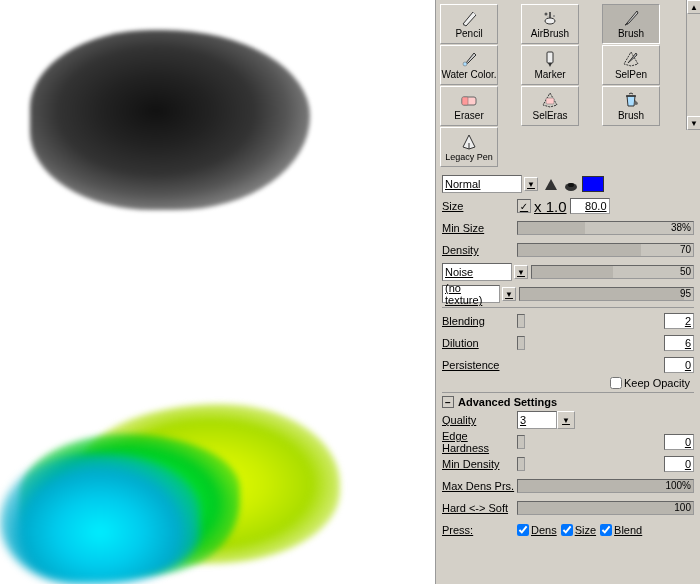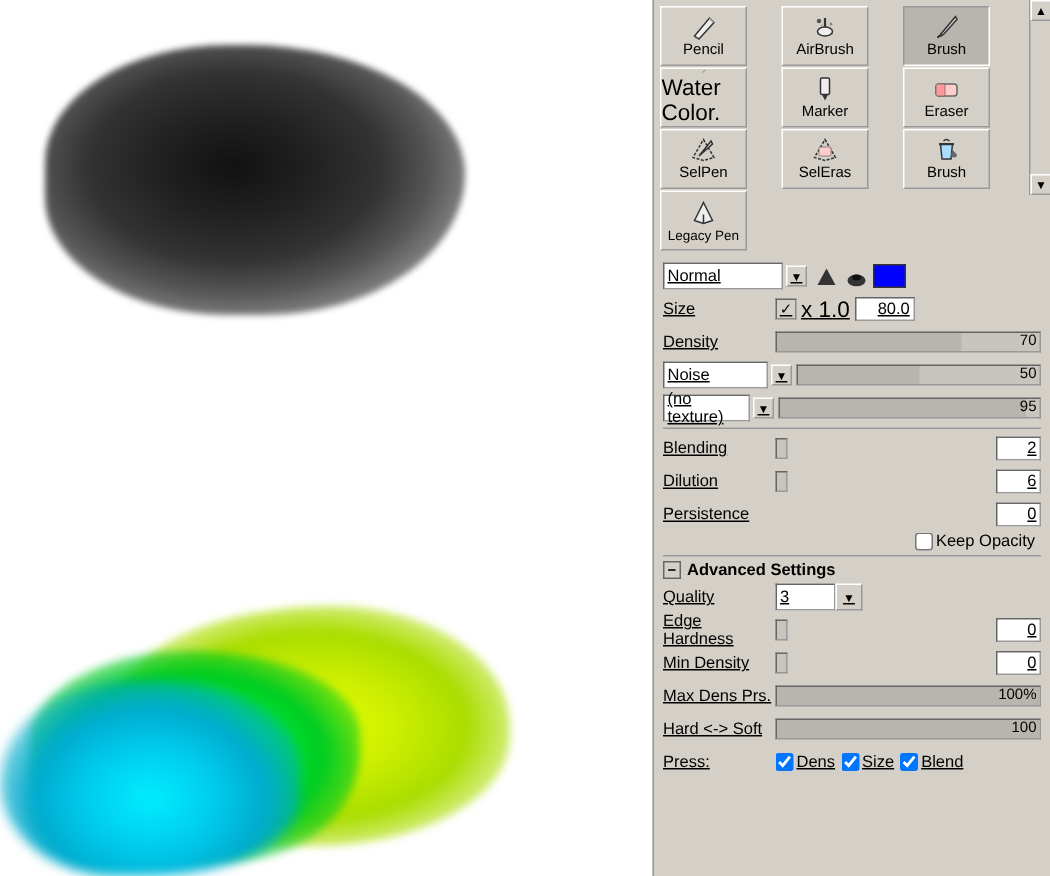--- a/index.html
+++ b/index.html
@@ -358,43 +358,43 @@
         <path d="M15 2 L5 14 Q4 16 3 16 Q5 15 7 14 L16 4 Z" stroke="#333" stroke-width="1" fill="#ccc"></path>
         <path d="M3 16 Q4 14 6 15" stroke="#333" stroke-width="1" fill="none"></path>
       </svg>
       <span>Brush</span>
     </div>
     <div class="tool-btn">
       <svg viewBox="0 0 18 18" fill="none" xmlns="http://www.w3.org/2000/svg">
         <path d="M14 3 L6 13 Q5 15 4 15 Q6 14 8 13 L16 5 Z" stroke="#333" stroke-width="1" fill="#ccc"></path>
         <circle cx="5" cy="14" r="2" fill="#aaddff" stroke="#666" stroke-width="0.5"></circle>
       </svg>
-      <span style="font-size:15px;">Water Color.</span>
+      <span style="font-size:10px;">Water Color.</span>
     </div>
 
     <div class="tool-btn">
       <svg viewBox="0 0 18 18" fill="none" xmlns="http://www.w3.org/2000/svg">
         <rect x="6" y="2" width="6" height="11" rx="1" fill="#eee" stroke="#333" stroke-width="1"></rect>
         <path d="M7 13 L9 17 L11 13 Z" fill="#333"></path>
       </svg>
       <span>Marker</span>
     </div>
     <div class="tool-btn">
       <svg viewBox="0 0 18 18" fill="none" xmlns="http://www.w3.org/2000/svg">
+        <path d="M9 2 L16 14 L9 16 L2 14 Z" stroke="#333" stroke-width="1" fill="none" stroke-dasharray="2,1"></path>
+        <path d="M14 3 L6 13 L15 5 Z" stroke="#333" stroke-width="1" fill="#ccc"></path>
+      </svg>
+      <span>SelPen</span>
+    </div>
+    <div class="tool-btn">
+      <svg viewBox="0 0 18 18" fill="none" xmlns="http://www.w3.org/2000/svg">
         <rect x="2" y="6" width="14" height="8" rx="2" fill="#ffcccc" stroke="#666" stroke-width="1"></rect>
         <rect x="2" y="6" width="6" height="8" rx="1" fill="#ff9999" stroke="#666" stroke-width="0.5"></rect>
       </svg>
       <span>Eraser</span>
-    </div>
-    <div class="tool-btn">
-      <svg viewBox="0 0 18 18" fill="none" xmlns="http://www.w3.org/2000/svg">
-        <path d="M9 2 L16 14 L9 16 L2 14 Z" stroke="#333" stroke-width="1" fill="none" stroke-dasharray="2,1"></path>
-        <path d="M14 3 L6 13 L15 5 Z" stroke="#333" stroke-width="1" fill="#ccc"></path>
-      </svg>
-      <span>SelPen</span>
     </div>
     <div class="tool-btn">
       <svg viewBox="0 0 18 18" fill="none" xmlns="http://www.w3.org/2000/svg">
         <path d="M9 2 L16 14 L9 16 L2 14 Z" stroke="#333" stroke-width="1" fill="none" stroke-dasharray="2,1"></path>
         <rect x="5" y="7" width="8" height="6" rx="1" fill="#ffcccc" stroke="#666" stroke-width="0.5"></rect>
       </svg>
       <span>SelEras</span>
     </div>
 
     <div class="tool-btn">
@@ -450,20 +450,27 @@
       </div>
     </div>
 
     <div class="control-row">
       <span class="control-label">Size</span>
       <div class="size-checkbox">✓</div>
       <span style="font-size:15px; margin:0 3px;">x 1.0</span>
       <div class="value-box" style="width:40px;">80.0</div>
     </div>
 
+    <div class="control-row">
+      <span class="control-label">Min Size</span>
+      <div class="slider-container" style="flex:1;">
+        <div class="slider-fill" style="width:38%;"></div>
+        <span class="slider-text">38%</span>
+      </div>
+    </div>
 
     <div class="control-row">
       <span class="control-label">Density</span>
       <div class="slider-container" style="flex:1;">
         <div class="slider-fill" style="width:70%;"></div>
         <span class="slider-text">70</span>
       </div>
     </div>
 
     <div class="control-row">

